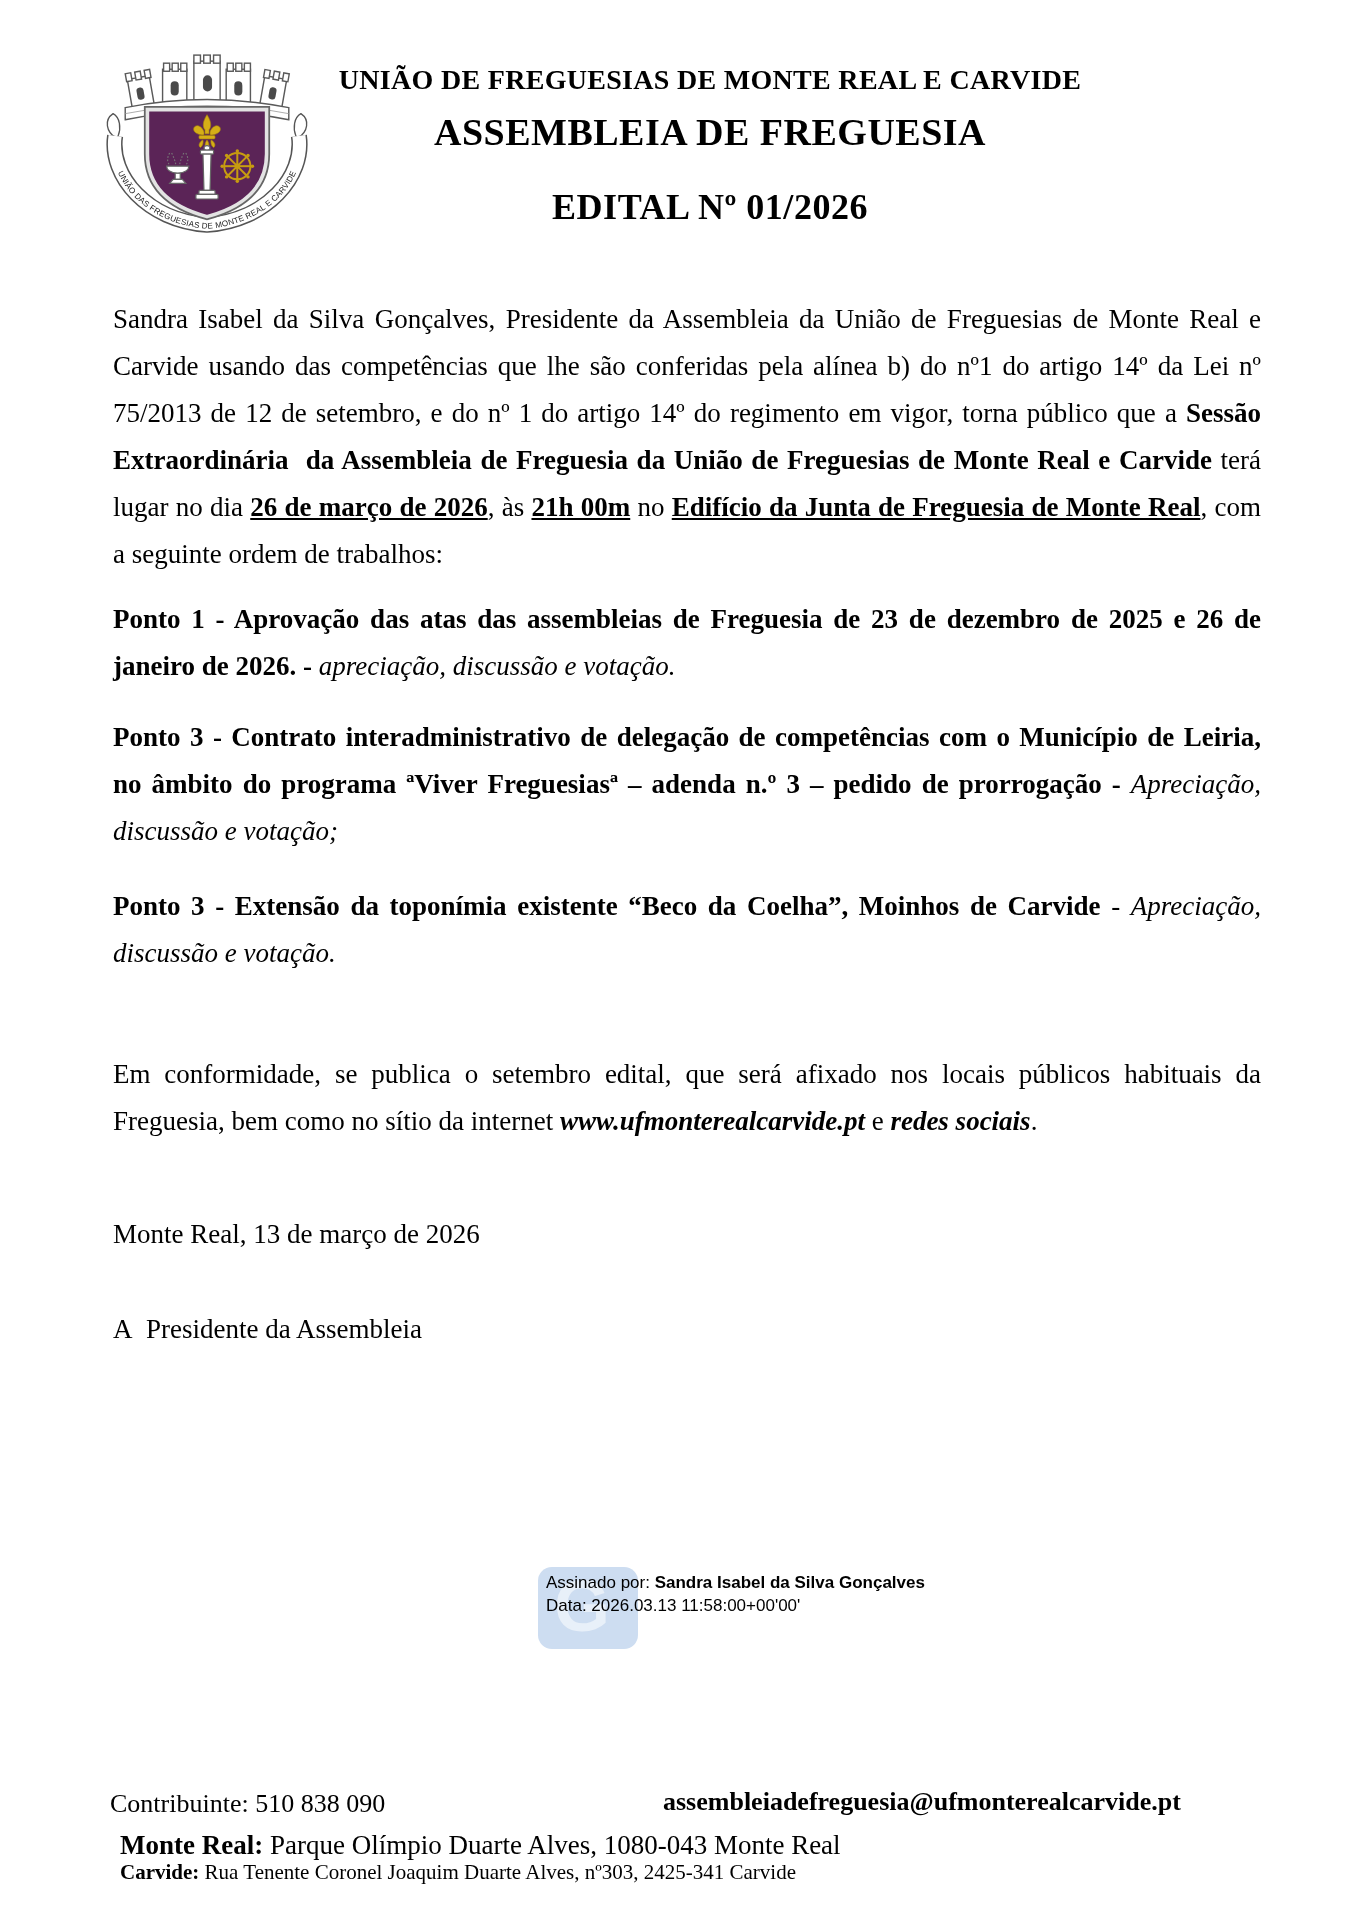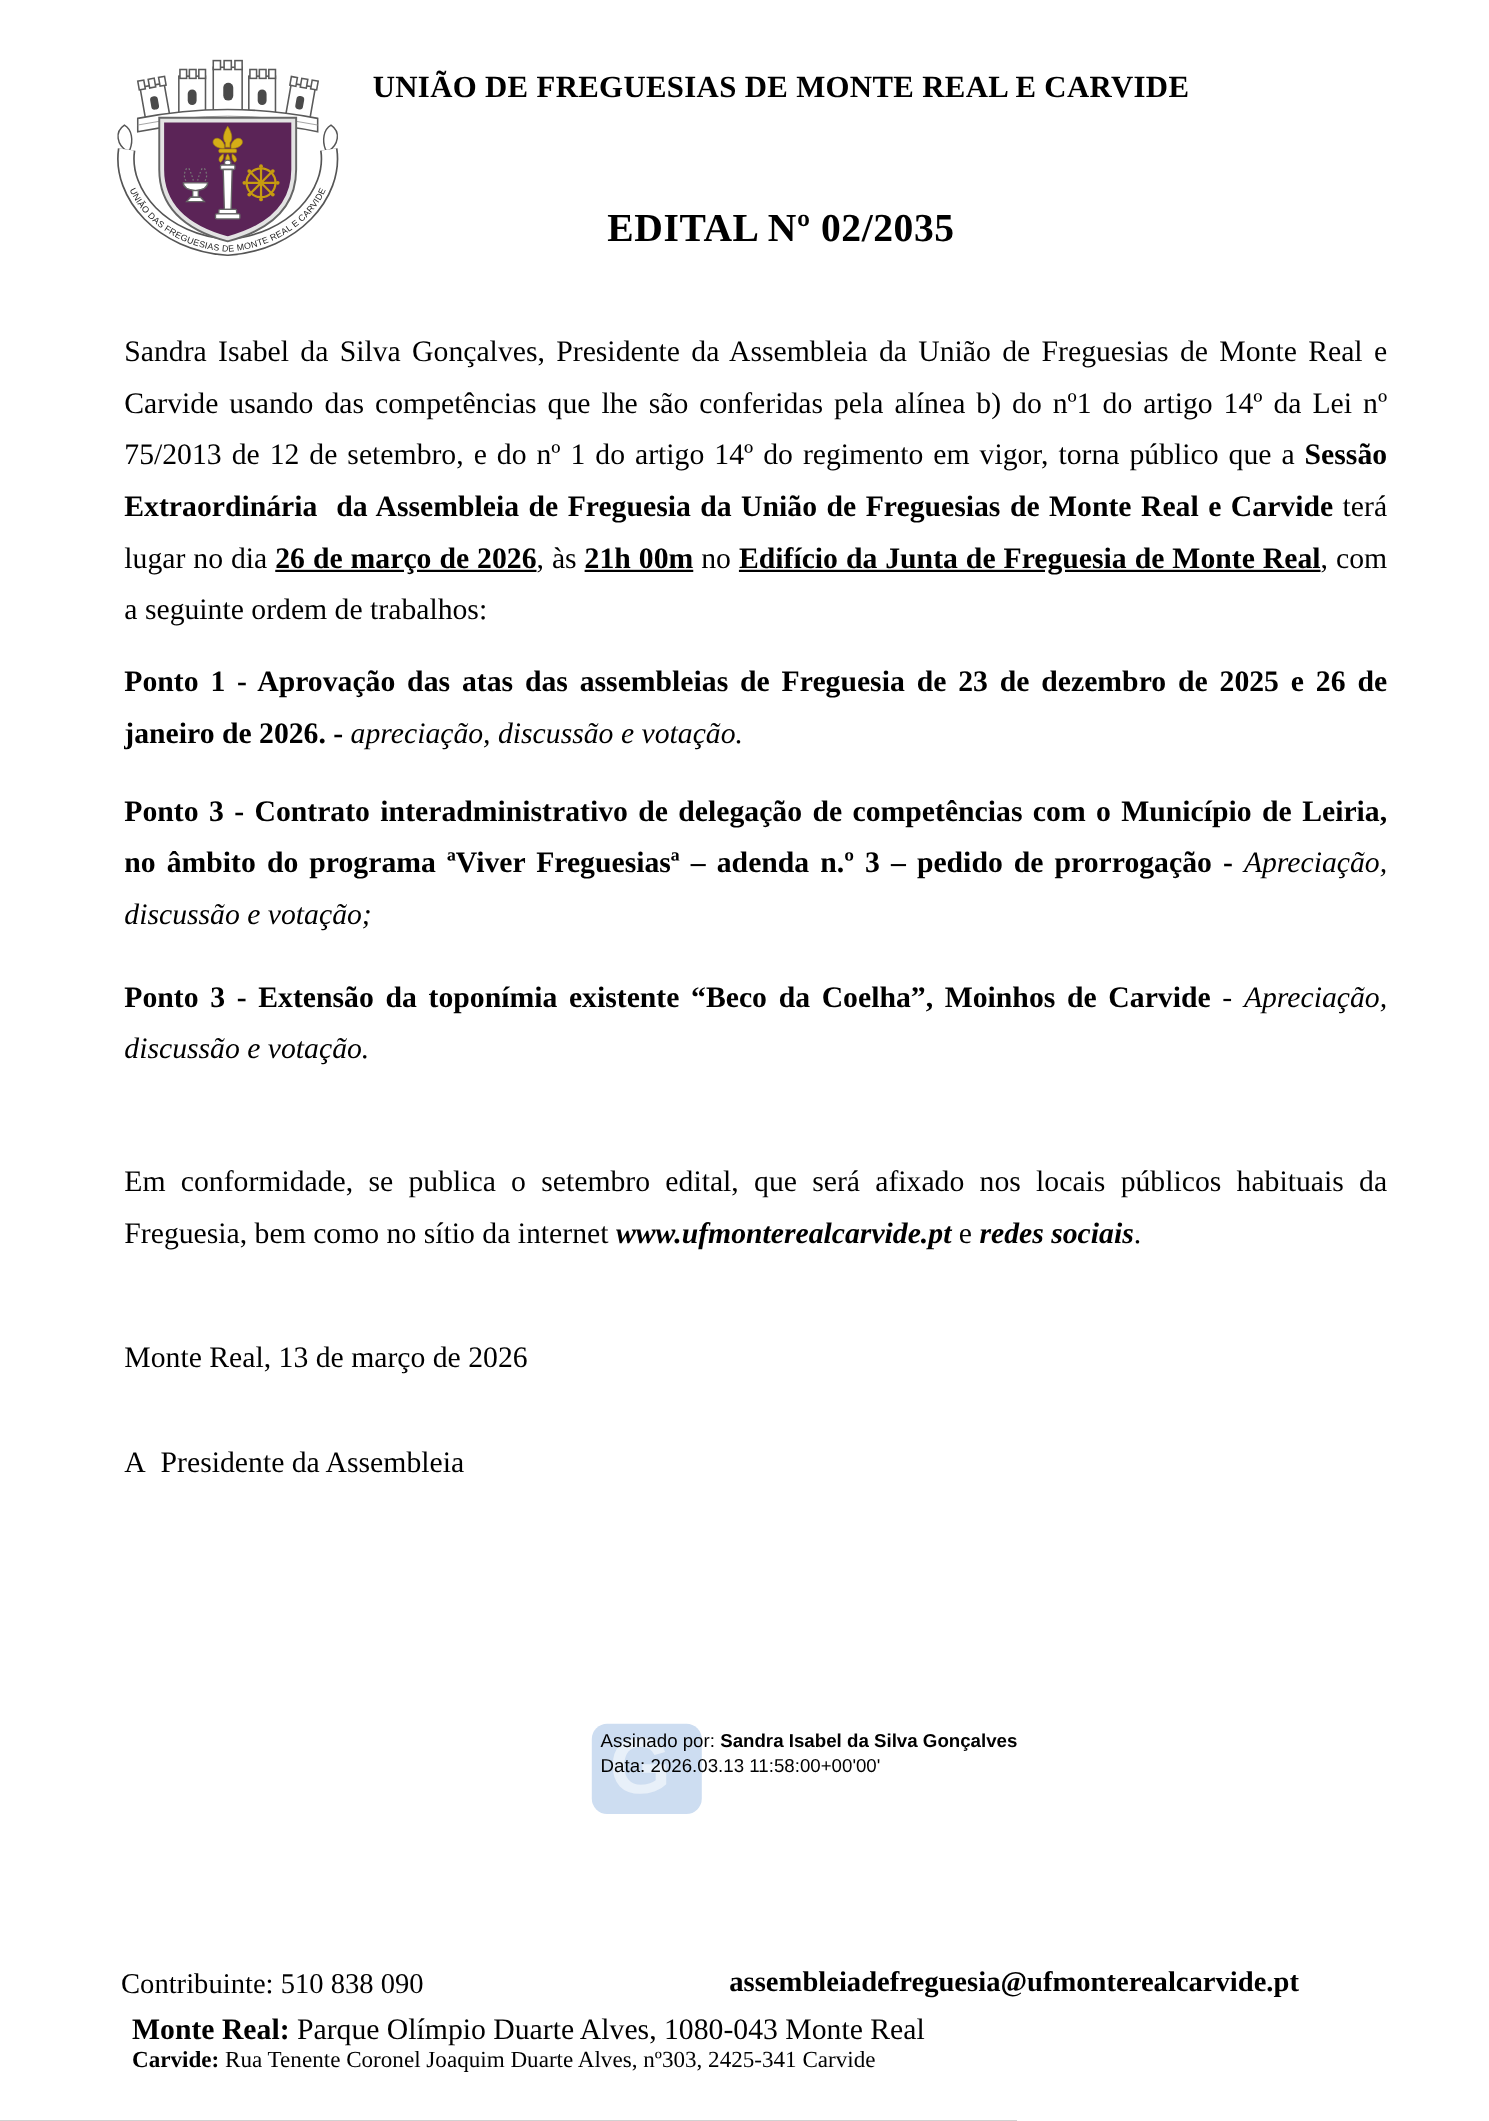--- a/index.html
+++ b/index.html
@@ -163,21 +163,22 @@
           <circle cx="15" cy="0" r="1.7"></circle>
         <circle cx="-10.6" cy="-10.6" r="1.7"></circle>
           <circle cx="10.6" cy="10.6" r="1.7"></circle>
         <circle cx="-10.6" cy="10.6" r="1.7"></circle>
           <circle cx="10.6" cy="-10.6" r="1.7"></circle>
       </g>
     </g>
   </svg>
 
   <div class="hdr-line hdr-org">UNIÃO DE FREGUESIAS DE MONTE REAL E CARVIDE</div>
-  <div class="hdr-line hdr-edital">EDITAL Nº 02/2035</div>
+  <div class="hdr-line hdr-assembly">ASSEMBLEIA DE FREGUESIA</div>
+  <div class="hdr-line hdr-edital">EDITAL Nº 01/2026</div>
 
   <div class="doc-body">
     <p class="just"><span>Sandra Isabel da Silva Gonçalves, Presidente da Assembleia da União de Freguesias de Monte Real e Carvide usando das competências que lhe são conferidas pela alínea b) do nº1 do artigo 14º da Lei nº 75/2013 de 12 de setembro, e do nº 1 do artigo 14º do regimento em vigor, torna público que a </span><span class="f-b">Sessão Extraordinária &nbsp;da Assembleia de Freguesia da União de Freguesias de Monte Real e Carvide</span><span> terá lugar no dia </span><span class="f-b f-u">26 de março de 2026</span><span>, às </span><span class="f-b f-u">21h 00m</span><span> no </span><span class="f-b f-u">Edifício da Junta de Freguesia de Monte Real</span><span>, com a seguinte ordem de trabalhos:</span></p>
     <p class="just m-ponto1"><span class="f-b">Ponto 1 - Aprovação das atas das assembleias de Freguesia de 23 de dezembro de 2025 e 26 de janeiro de 2026. - </span><span class="f-i">apreciação, discussão e votação.</span></p>
     <p class="just m-ponto3a"><span class="f-b">Ponto 3 - Contrato interadministrativo de delegação de competências com o Município de Leiria, no âmbito do programa ªViver Freguesiasª – adenda n.º 3 – pedido de prorrogação - </span><span class="f-i">Apreciação, discussão e votação;</span></p>
     <p class="just m-ponto3b"><span class="f-b">Ponto 3 - Extensão da toponímia existente “Beco da Coelha”, Moinhos de Carvide</span><span> - </span><span class="f-i">Apreciação, discussão e votação.</span></p>
     <p class="just m-conf"><span>Em conformidade, se publica o setembro edital, que será afixado nos locais públicos habituais da Freguesia, bem como no sítio da internet </span><span class="f-b f-i">www.ufmonterealcarvide.pt</span><span> e </span><span class="f-b f-i">redes sociais</span><span>.</span></p>
     <p class="m-date">Monte Real, 13 de março de 2026</p>
     <p class="m-signer">A&nbsp; Presidente da Assembleia</p>
   </div>

